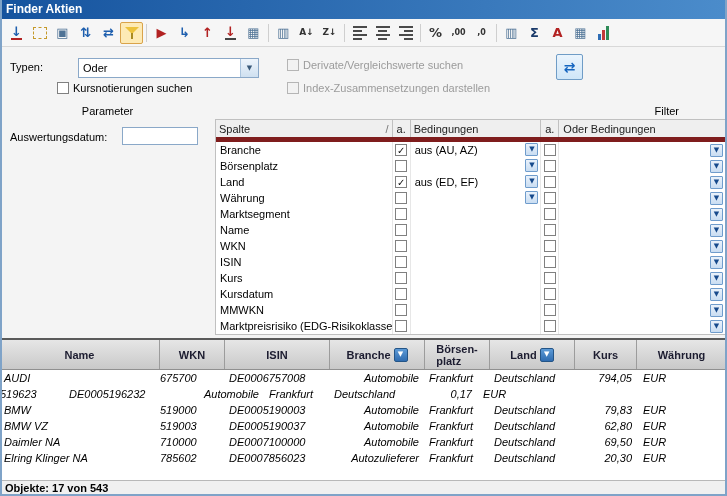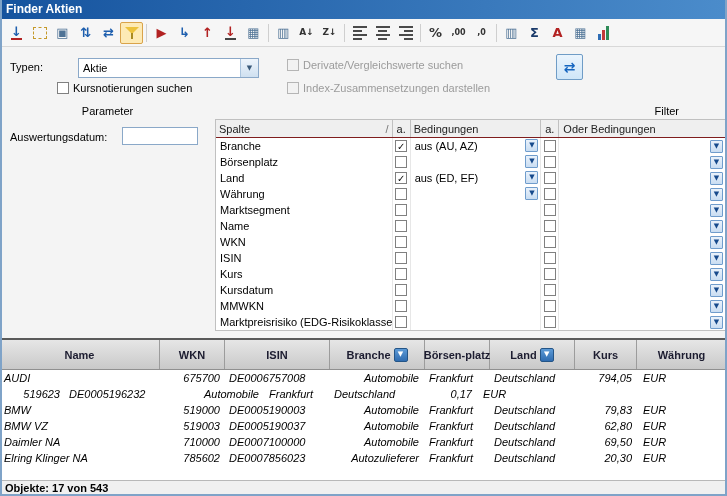--- a/index.html
+++ b/index.html
@@ -63,21 +63,21 @@
   .seclabel.filter{right:48px;}
 
   
   .paramlabel{position:absolute;left:10px;top:131px;}
   .datein{position:absolute;left:122px;top:127px;width:76px;height:18px;box-sizing:border-box;
     border:1px solid #8aa8c8;background:#fff;font:inherit;padding:1px 3px;}
 
   
   .ftable{position:absolute;left:215px;top:119px;width:512px;box-sizing:border-box;background:#fff;
     border:1px solid #c0c0c0;border-right:none;}
-  .fhead{display:flex;height:17px;background:#efefef;border-bottom:1px solid #7f1d1d;}
+  .fhead{display:flex;height:17px;background:#efefef;border-bottom:5px solid #7f1d1d;}
   .fc{box-sizing:border-box;display:flex;align-items:center;height:100%;}
   .fhead .fc{border-right:1px solid #c0c0c0;padding:0 3px;color:#222;}
   .frow{display:flex;height:16px;}
   .frow .fc{border-right:1px solid #e7e7e7;}
   .fc-spalte{width:177px;padding:0 4px;overflow:hidden;white-space:nowrap;}
   .fhead .fc-spalte{justify-content:space-between;}
   .sortmark{color:#777;}
   .fc-a{width:18px;justify-content:center;padding:0;}
   .fc-bed{width:131px;padding-left:4px;position:relative;overflow:hidden;white-space:nowrap;}
   .fc-oder{width:168px;justify-content:flex-end;padding-right:3px;}
@@ -88,30 +88,30 @@
 
   
   .hdivider{position:absolute;top:338px;left:0;width:100%;height:2px;background:#5a5a5a;}
 
   
   .rhead{position:absolute;top:340px;left:0;width:727px;height:30px;box-sizing:border-box;display:flex;
     background:linear-gradient(#e6e6e6,#c9c9c9);border-bottom:1px solid #909090;
     font-weight:bold;color:#1c1c30;}
   .hc{box-sizing:border-box;border-right:1px solid #9c9c9c;display:flex;align-items:center;
     justify-content:center;gap:3px;text-align:center;line-height:12px;}
-  .hl2{display:flex;flex-direction:row;align-items:flex-start;line-height:12px;}
+  .hl2{display:flex;flex-direction:column;align-items:flex-start;line-height:12px;}
   .hdd{width:14px;height:14px;box-sizing:border-box;background:linear-gradient(#5c9ad6,#2f6cb0);
     border:1px solid #245587;color:#fff;font-size:7px;line-height:11px;text-align:center;
     border-radius:2px;font-family:"DejaVu Sans",sans-serif;font-weight:normal;flex:0 0 auto;}
   .c0{width:160px}.c1{width:65px}.c2{width:105px}.c3{width:95px}.c4{width:65px}.c5{width:85px}.c6{width:62px}.c7{width:90px}
   .rbody{position:absolute;top:370px;left:0;width:727px;height:110px;background:#fff;overflow:hidden;}
   .rrow{display:flex;height:16px;align-items:center;color:#000;}
   .rc{box-sizing:border-box;overflow:hidden;white-space:nowrap;font-style:italic;}
   .rc.c0{padding-left:4px}
-  .rc.c1{text-align:right;padding-right:5px}
+  .rc.c1{text-align:left;padding-right:5px}
   .rc.c2{padding-left:4px}
   .rc.c3{text-align:right;padding-right:6px}
   .rc.c4{padding-left:4px}
   .rc.c5{padding-left:4px}
   .rc.c6{text-align:right;padding-right:5px}
   .rc.c7{padding-left:6px}
 
   
   .statusbar{position:absolute;top:480px;left:0;width:100%;height:16px;box-sizing:border-box;
     background:#f0f0f0;border-top:1px solid #b8b8b8;font-weight:bold;padding-left:5px;line-height:15px;}
@@ -228,21 +228,21 @@
           <i class="b1"></i>
           <i class="b2"></i>
           <i class="b3"></i>
         </span>
       </span>
   </div>
 
   <div class="formarea">
     <span class="lbl" style="left:10px;top:14px;">Typen:</span>
     <div class="combo">
-      <span class="val">Aktie</span>
+      <span class="val">Oder</span>
       <span class="arrow">▼</span>
     </div>
     <span class="cbrow dis" style="left:287px;top:12px;">
       <span class="cb"></span>
       <span class="cblabel">Derivate/Vergleichswerte suchen</span>
     </span>
     <span class="cbrow" style="left:57px;top:35px;">
       <span class="cb"></span>
       <span class="cblabel">Kursnotierungen suchen</span>
     </span>

